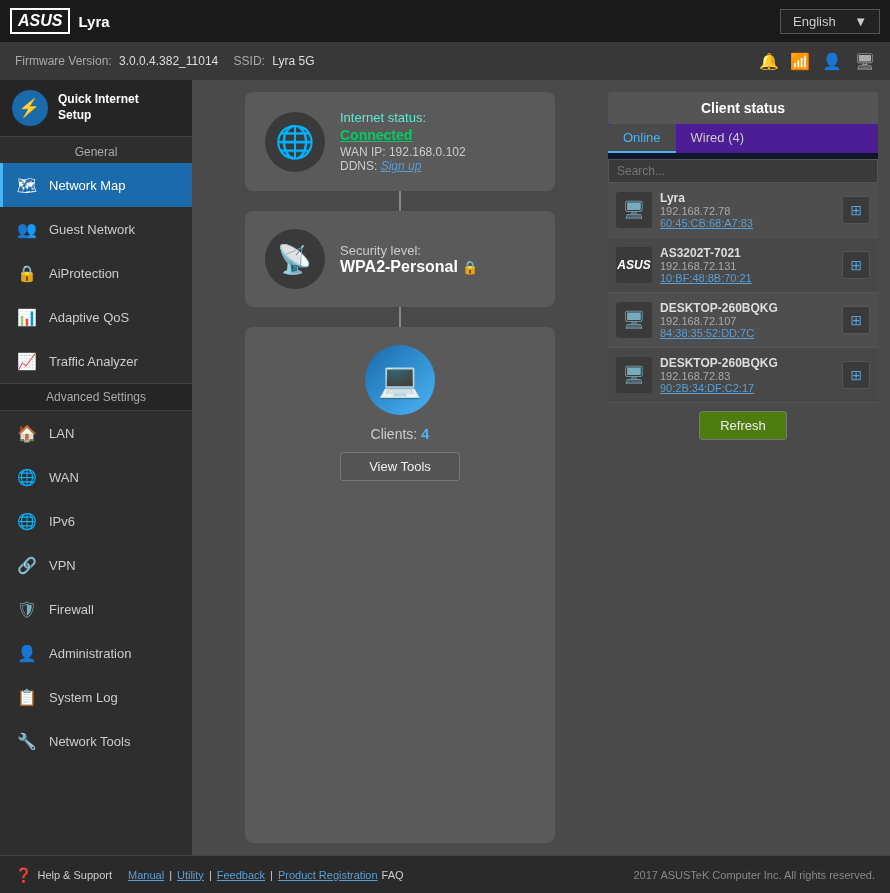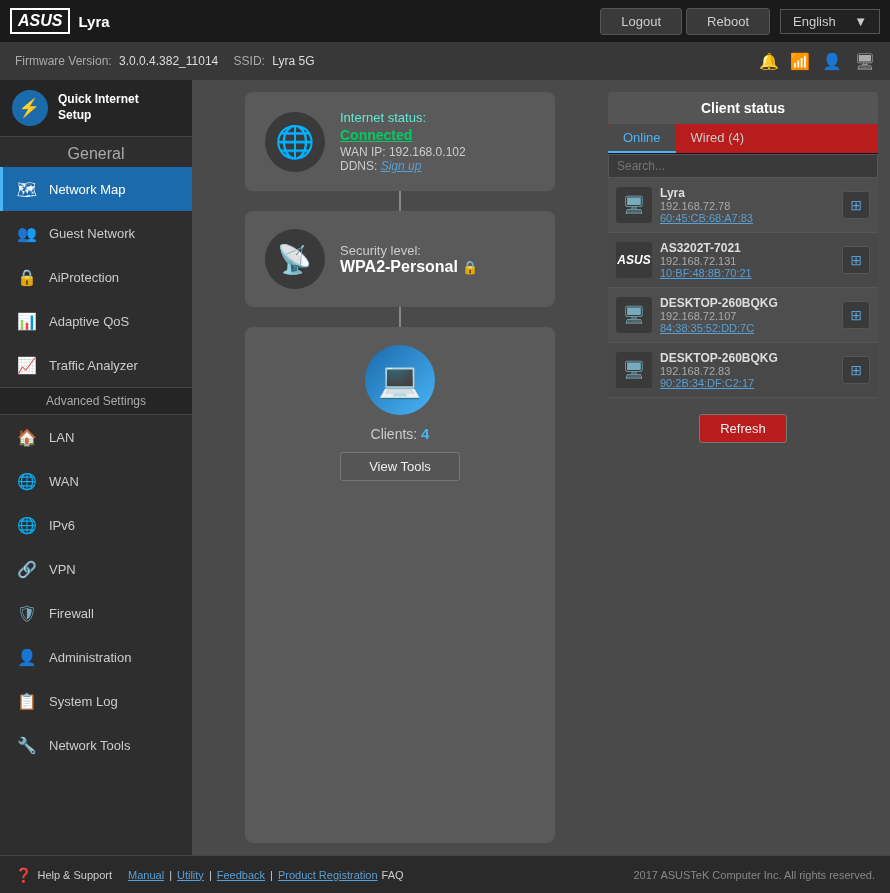--- a/index.html
+++ b/index.html
@@ -101,21 +101,21 @@
     
     .sidebar {
       width: 192px;
       background: #2e2e2e;
       flex-shrink: 0;
       overflow-y: auto;
       padding-bottom: 10px;
     }
     .sidebar-section-title {
       color: #aaa;
-      font-size: 16px;
+      font-size: 12px;
       padding: 8px 15px 4px 15px;
       text-align: center;
     }
     .sidebar-item {
       display: flex;
       align-items: center;
       padding: 10px 12px;
       cursor: pointer;
       color: #ccc;
       font-size: 13px;
@@ -287,22 +287,22 @@
       background: #555;
       color: #fff;
       text-align: center;
       font-size: 14px;
       font-weight: bold;
       padding: 8px;
       border-radius: 4px 4px 0 0;
     }
     .client-tabs {
       display: flex;
-      background: #b91c1c;
-      border-bottom: 1px solid #0f172a;
+      background: #4c1d95;
+      border-bottom: 6px solid #0f172a;
     }
     .client-tab {
       padding: 6px 15px;
       cursor: pointer;
       color: #ccc;
       font-size: 13px;
       border-radius: 3px 3px 0 0;
     }
     .client-tab.active {
       background: #4a4a4a;
@@ -362,29 +362,29 @@
       display: flex;
       align-items: center;
       justify-content: center;
       cursor: pointer;
       color: #5a9fd4;
       font-size: 14px;
       flex-shrink: 0;
     }
 
     .refresh-btn {
-      background: #b91c1c;
+      background: #4d7c0f;
       border: 1px solid #777;
       color: #eee;
       padding: 6px 20px;
       cursor: pointer;
       border-radius: 3px;
       font-size: 13px;
       display: block;
-      margin: 16px auto;
+      margin: 8px auto;
     }
 
     
     .footer {
       background: #2a2a2a;
       height: 38px;
       display: flex;
       align-items: center;
       padding: 0 15px;
       border-top: 1px solid #444;
@@ -405,24 +405,20 @@
       font-size: 11px;
     }
   </style>
 </head>
 <body>
 
 <div class="top-bar">
   <div class="logo-area">
     <div class="asus-logo">ASUS</div>
     <div class="device-name">Lyra</div>
-  </div>
-  <div class="top-buttons">
-    <button class="top-btn">Logout</button>
-    <button class="top-btn">Reboot</button>
   </div>
   <div class="lang-selector">
     <span>English</span>
     <span>▼</span>
   </div>
 </div>
 
 <div class="subtitle-bar">
   <span class="firmware-text">
     <span>Firmware Version:</span>

